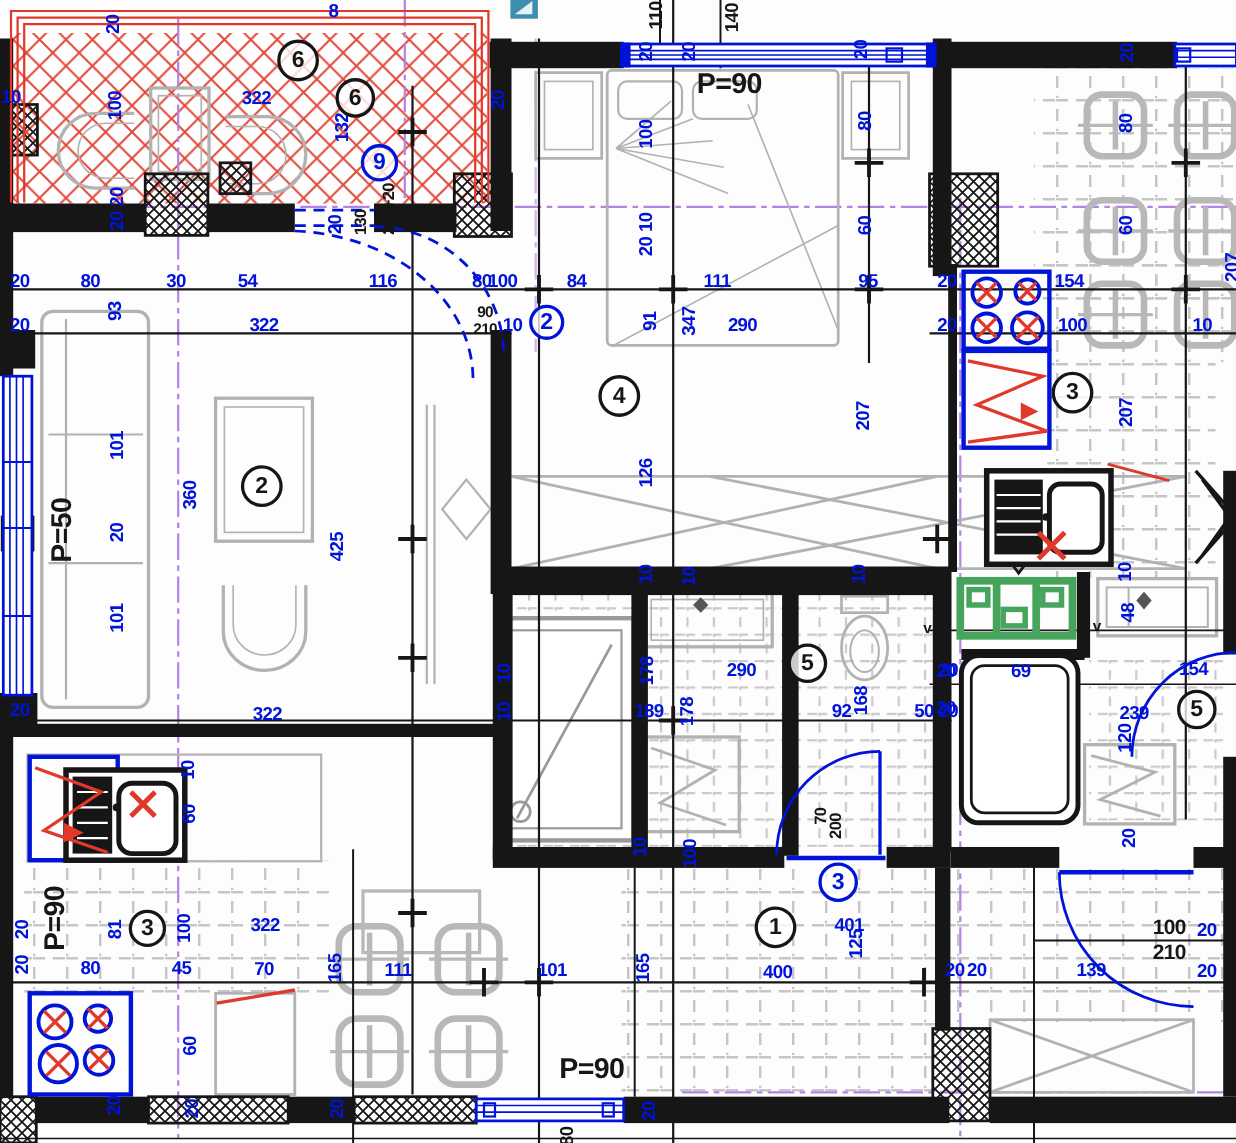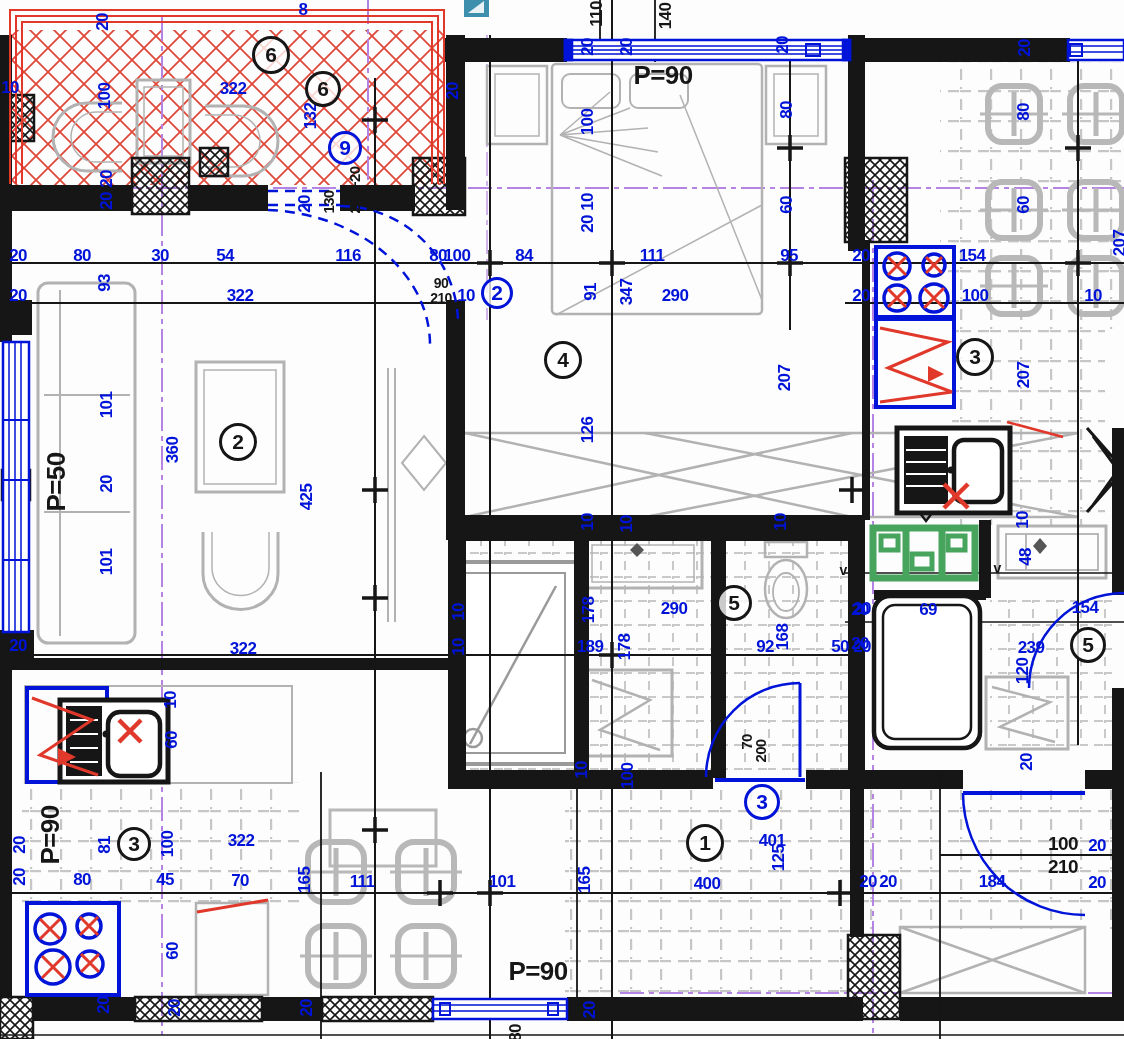--- a/index.html
+++ b/index.html
@@ -445,21 +445,21 @@
       <span class="lbl rot" style="left: 307px; top: 1008px;">20</span>
       <span class="lbl rot" style="left: 305px; top: 880px;">165</span>
       <span class="lbl" style="left: 362px; top: 883px;">111</span>
       <span class="lbl" style="left: 502px; top: 883px;">101</span>
       <span class="lbl rot" style="left: 585px; top: 880px;">165</span>
       <span class="lbl" style="left: 707px; top: 885px;">400</span>
       <span class="lbl" style="left: 772px; top: 842px;">401</span>
       <span class="lbl rot" style="left: 779px; top: 858px;">125</span>
       <span class="lbl" style="left: 868px; top: 883px;">20</span>
       <span class="lbl" style="left: 888px; top: 883px;">20</span>
-      <span class="lbl" style="left: 992px; top: 883px;">184</span>
+      <span class="lbl" style="left: 992px; top: 883px;">139</span>
       <span class="lbl k" style="left: 1063px; top: 845px; font-size: 19px;">100</span>
       <span class="lbl k" style="left: 1063px; top: 868px; font-size: 19px;">210</span>
       <span class="lbl" style="left: 1097px; top: 847px;">20</span>
       <span class="lbl" style="left: 1097px; top: 884px;">20</span>
       <span class="lbl k" style="left: 538px; top: 973px; font-size: 26px;">P=90</span>
       <span class="lbl rot" style="left: 590px; top: 1010px;">20</span>
       <span class="lbl rot k" style="left: 516px; top: 1033px;">80</span>
       <div class="circ" style="left: 271px; top: 55px; width: 38px; height: 38px;">6</div>
       <div class="circ" style="left: 323px; top: 89px; width: 36px; height: 36px;">6</div>
       <div class="circ b" style="left: 345px; top: 148px; width: 34px; height: 34px;">9</div>

